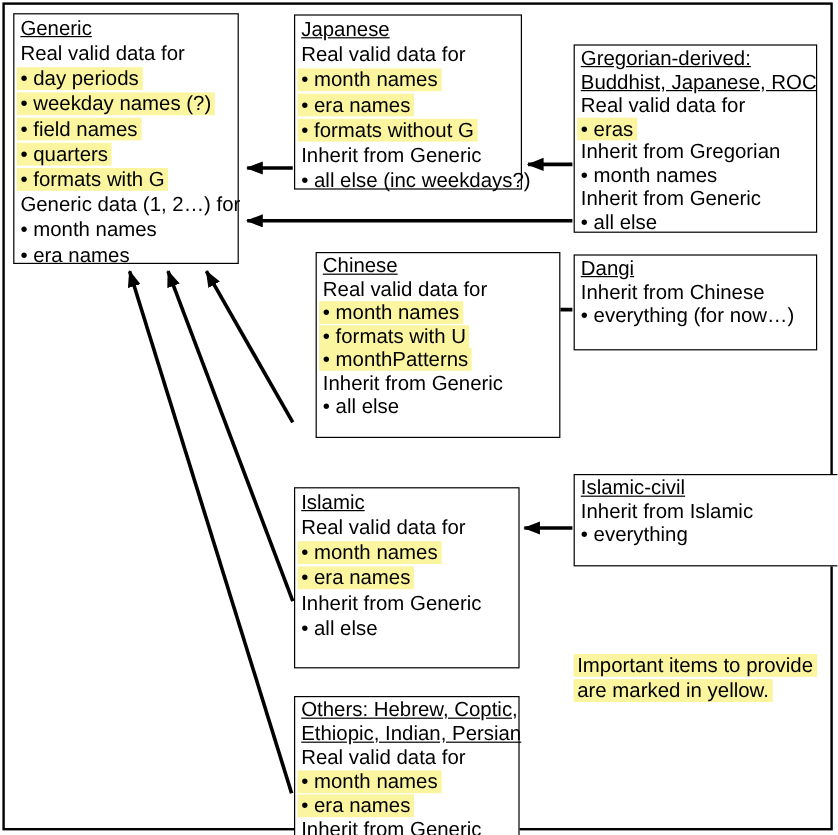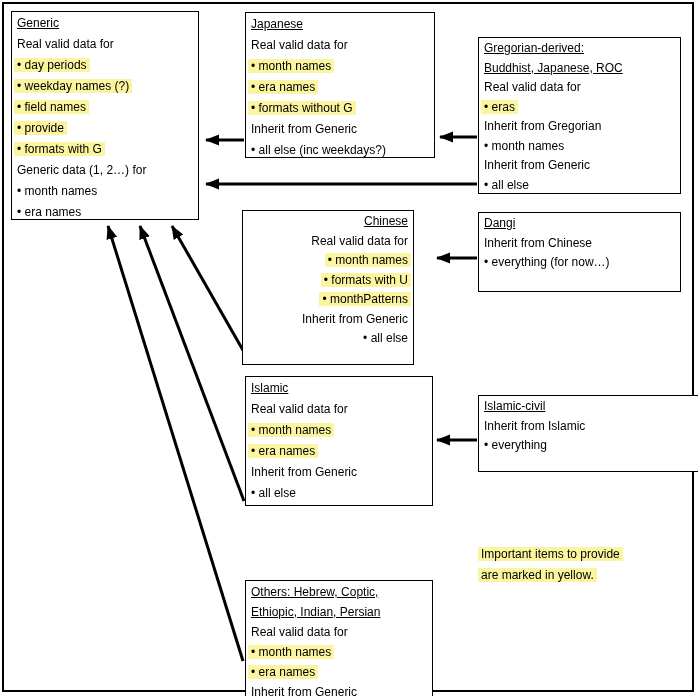--- a/index.html
+++ b/index.html
@@ -4,21 +4,21 @@
 <style>
   * { margin:0; padding:0; box-sizing:border-box; }
   html,body { background:#ffffff; }
   body { font-family:"Liberation Sans", sans-serif; color:#000; }
   .canvas { position:relative; width:698px; height:696px; background:#fff; overflow:hidden; }
   .frame { position:absolute; left:2px; top:2px; width:692px; height:690px; border:2px solid var(--line,#000); }
   .arrows { position:absolute; left:0; top:0; width:698px; height:696px; }
   .arrows line { stroke:var(--line,#000); stroke-width:3; }
   .box {
     position:absolute; background:#fff; border:1.5px solid var(--line,#000);
-    padding:1px 5px; font-size:12px; line-height:21px;
+    padding:1px 5px; font-size:17px; line-height:21px;
   }
   .box.noborder { border:none; background:transparent; }
   .box.lh19 { line-height:19.5px; }
   .box.lh20 { line-height:20px;margin-top:35px; }
   .line { white-space:nowrap; }
   .hl { background:var(--hl,#fcf6a0); padding:0 3px; margin:0 -3px; }
   .ul { text-decoration:underline; }
 </style>
 </head>
 <body>
@@ -42,21 +42,21 @@
     <line x1="244" y1="501" x2="140" y2="226" marker-end="url(#ah)"></line>
     <line x1="243" y1="661" x2="108" y2="226" marker-end="url(#ah)"></line>
   </svg>
 
   <div class="box" style="left:11px; top:11px; width:188px; height:209px;">
       <div class="line"><span class="ul">Generic</span></div>
       <div class="line"><span>Real valid data for</span></div>
       <div class="line"><span class="hl">• day periods</span></div>
       <div class="line"><span class="hl">• weekday names (?)</span></div>
       <div class="line"><span class="hl">• field names</span></div>
-      <div class="line"><span class="hl">• provide</span></div>
+      <div class="line"><span class="hl">• quarters</span></div>
       <div class="line"><span class="hl">• formats with G</span></div>
       <div class="line"><span>Generic data (1, 2…) for</span></div>
       <div class="line"><span>• month names</span></div>
       <div class="line"><span>• era names</span></div>
     </div>
 
   <div class="box" style="left:245px; top:12px; width:190px; height:146px;">
       <div class="line"><span class="ul">Japanese</span></div>
       <div class="line"><span>Real valid data for</span></div>
       <div class="line"><span class="hl">• month names</span></div>
@@ -70,37 +70,37 @@
       <div class="line"><span class="ul">Gregorian-derived:</span></div>
       <div class="line"><span class="ul">Buddhist, Japanese, ROC</span></div>
       <div class="line"><span>Real valid data for</span></div>
       <div class="line"><span class="hl">• eras</span></div>
       <div class="line"><span>Inherit from Gregorian</span></div>
       <div class="line"><span>• month names</span></div>
       <div class="line"><span>Inherit from Generic</span></div>
       <div class="line"><span>• all else</span></div>
     </div>
 
-  <div class="box lh19" style="left:242px; top:210px; width:172px; height:155px;text-align:right;">
+  <div class="box lh19" style="left:263px; top:210px; width:204px; height:155px;">
       <div class="line"><span class="ul">Chinese</span></div>
       <div class="line"><span>Real valid data for</span></div>
       <div class="line"><span class="hl">• month names</span></div>
       <div class="line"><span class="hl">• formats with U</span></div>
       <div class="line"><span class="hl">• monthPatterns</span></div>
       <div class="line"><span>Inherit from Generic</span></div>
       <div class="line"><span>• all else</span></div>
     </div>
 
   <div class="box lh19" style="left:478px; top:212px; width:203px; height:80px;">
       <div class="line"><span class="ul">Dangi</span></div>
       <div class="line"><span>Inherit from Chinese</span></div>
       <div class="line"><span>• everything (for now…)</span></div>
     </div>
 
-  <div class="box" style="left:245px; top:376px; width:188px; height:130px;">
+  <div class="box" style="left:245px; top:406px; width:188px; height:151px;">
       <div class="line"><span class="ul">Islamic</span></div>
       <div class="line"><span>Real valid data for</span></div>
       <div class="line"><span class="hl">• month names</span></div>
       <div class="line"><span class="hl">• era names</span></div>
       <div class="line"><span>Inherit from Generic</span></div>
       <div class="line"><span>• all else</span></div>
     </div>
 
   <div class="box lh19" style="left:478px; top:395px; width:239px; height:77px;">
       <div class="line"><span class="ul">Islamic-civil</span></div>

